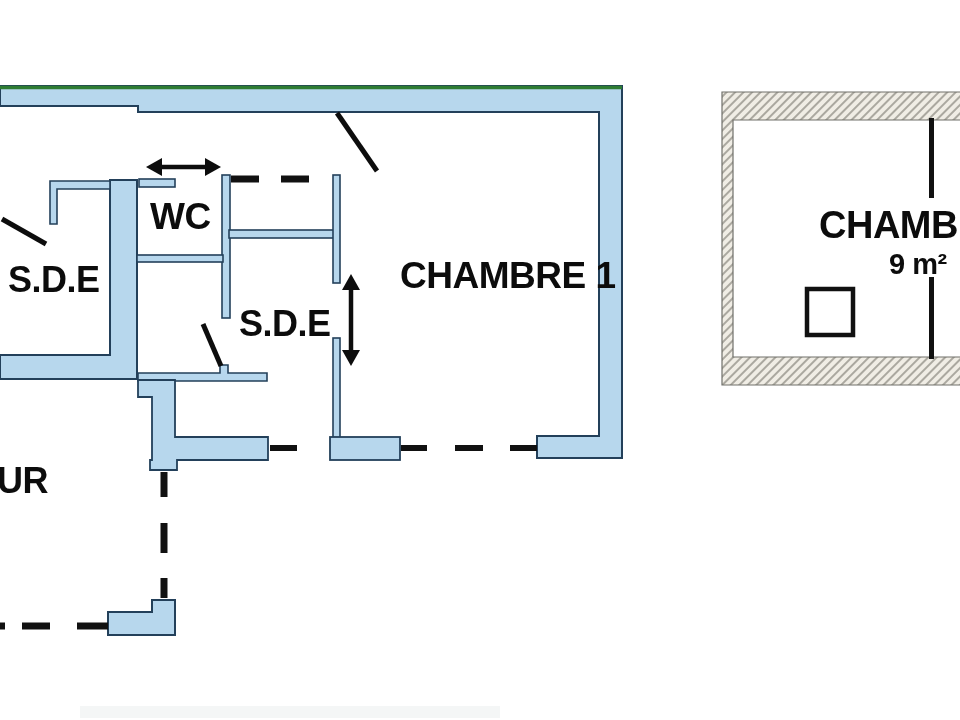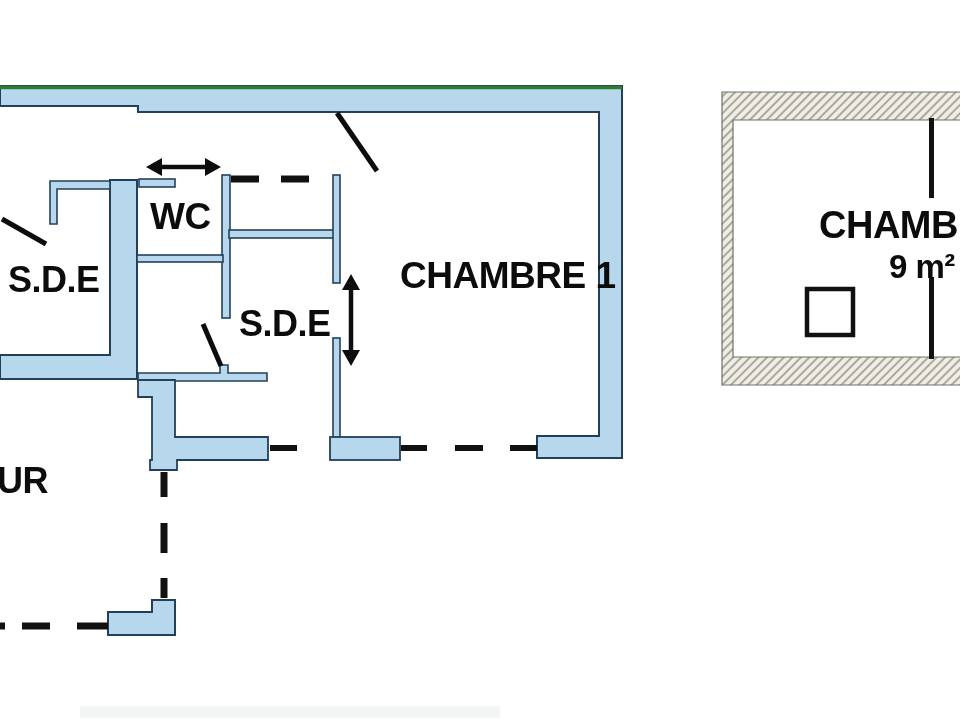--- a/index.html
+++ b/index.html
@@ -30,21 +30,21 @@
     line-height: 1;
     white-space: nowrap;
     letter-spacing: -0.5px;
   }
   .lbl-wc        { left: 150px; top: 198px; font-size: 37px; }
   .lbl-sde-left  { left: 8px;   top: 262px; font-size: 36px; }
   .lbl-sde-mid   { left: 239px; top: 306px; font-size: 36px; }
   .lbl-chambre1  { left: 400px; top: 257px; font-size: 37px; }
   .lbl-ur        { left: -3px;  top: 463px; font-size: 36px; }
   .lbl-chambre2  { left: 819px; top: 206px; font-size: 38px; }
-  .lbl-m2        { left: 889px; top: 250px; font-size: 33px; }
+  .lbl-m2        { left: 889px; top: 250px; font-size: 29px; }
 </style>
 </head>
 <body>
 
 <div class="stage">
 
   <svg class="plan" width="960" height="720" viewBox="0 0 960 720">
     <defs>
       <pattern id="hatch" patternUnits="userSpaceOnUse" width="6" height="6" patternTransform="rotate(45)">
         <rect width="6" height="6" fill="#f0ede5"></rect>

